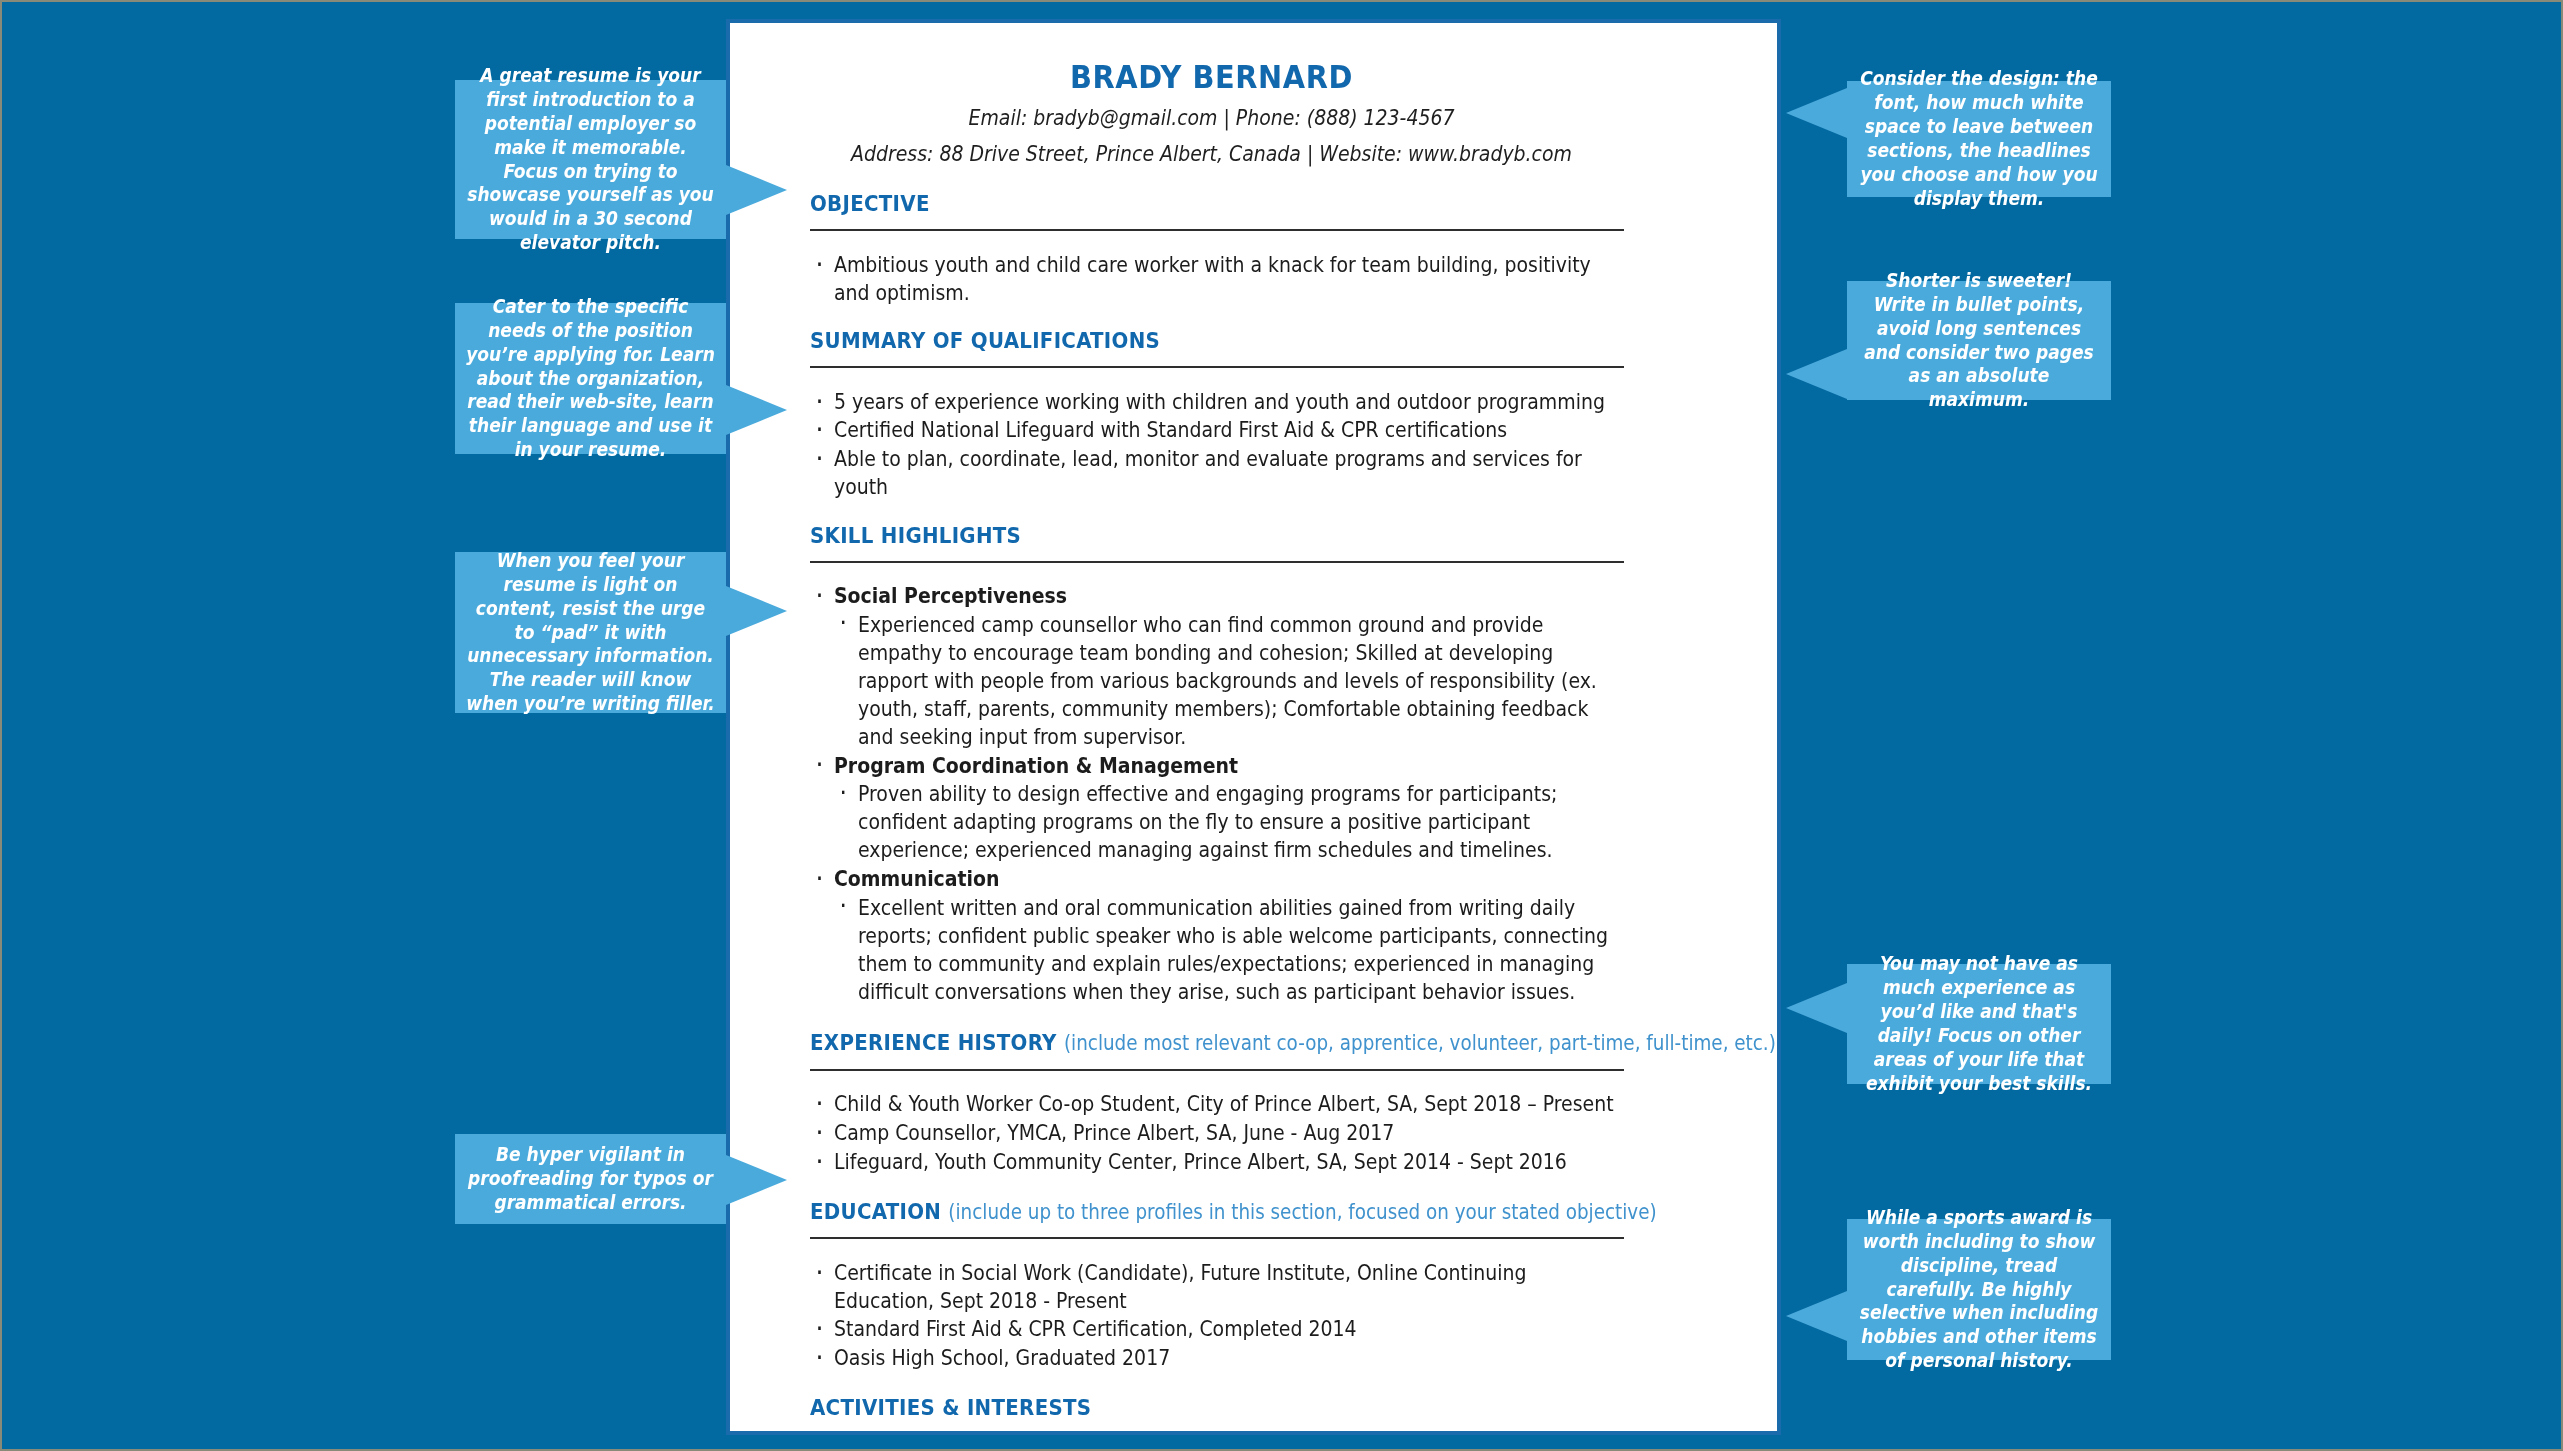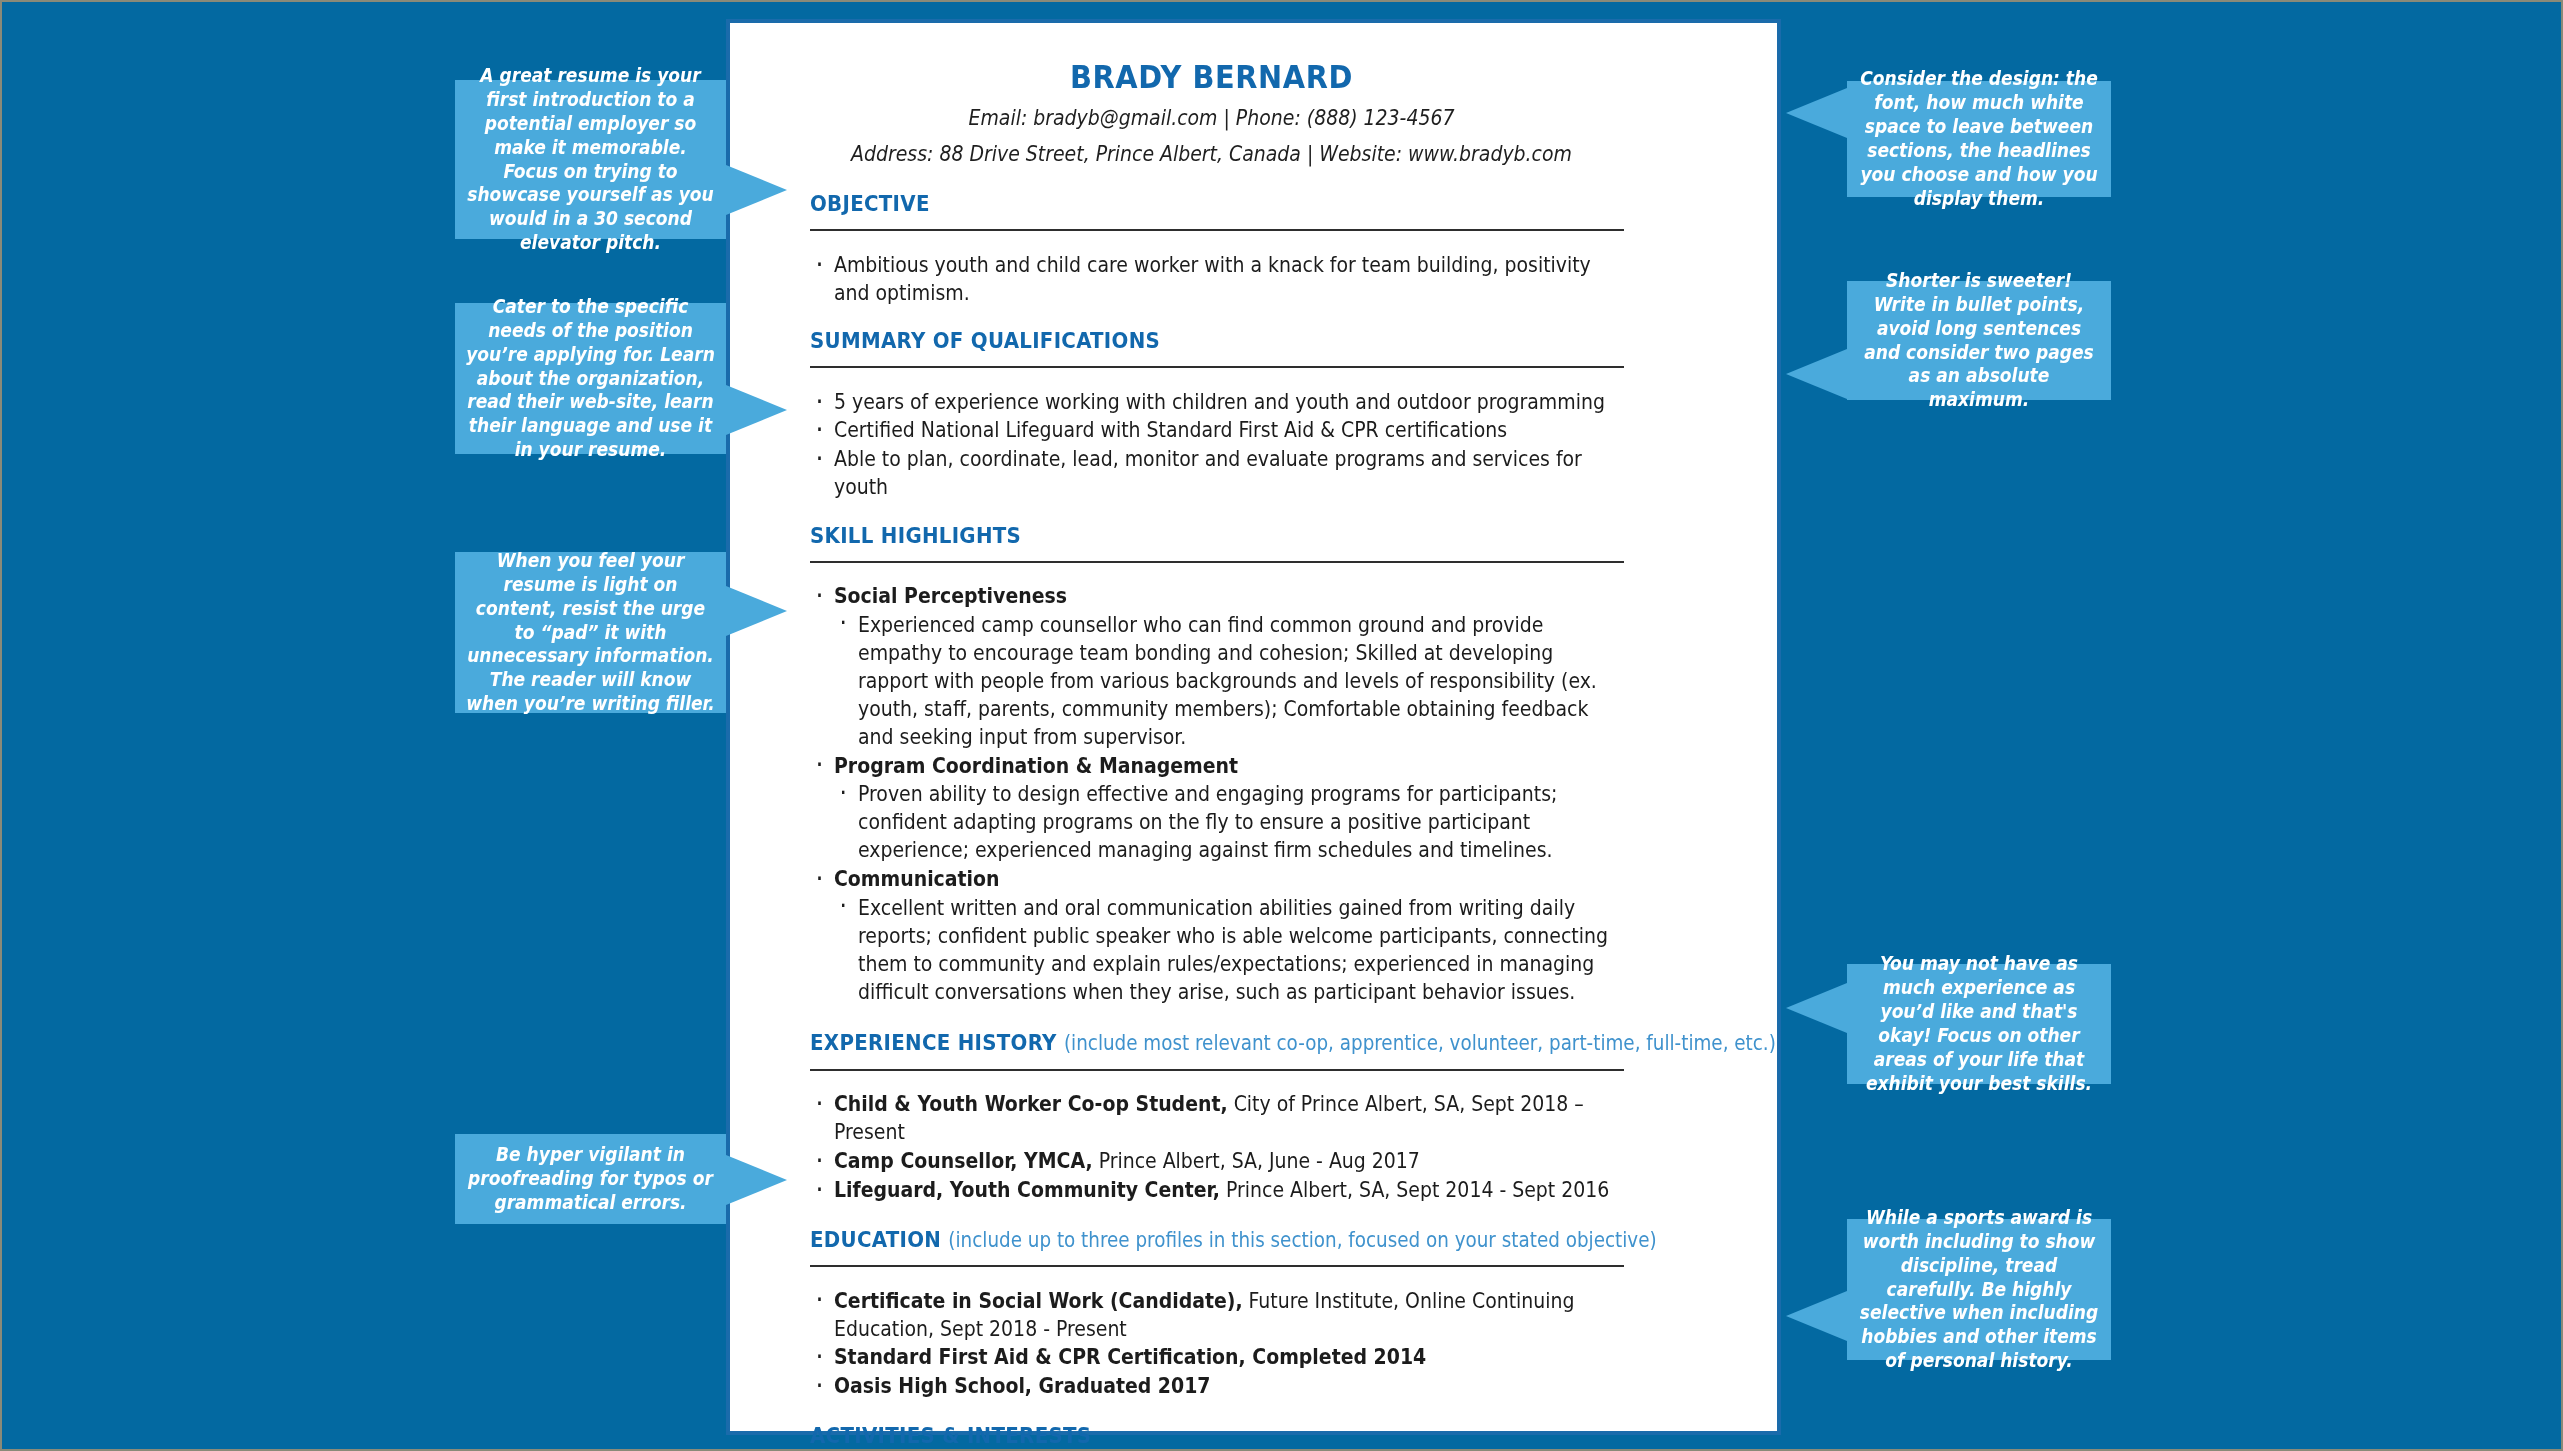--- a/index.html
+++ b/index.html
@@ -117,21 +117,21 @@
   ul.lvl2 > li::before {
     content: "\00b7";
     position: absolute;
     left: 5.6px;
     top: -0.22em;
     font-size: 26px;
     line-height: 1.33;
     color: #1c1c1c;
   }
 
-  .bold { font-weight: bold; }
+  .bold { font-weight: normal; }
   .skill-title { font-weight: bold; }
 
   
   .callout {
     position: absolute;
     background: #4aaadc;
     color: #ffffff;
     font-weight: bold;
     font-style: italic;
     text-align: center;
@@ -192,21 +192,21 @@
     <span>Consider the design: the font, how much white space to leave between sections, the headlines you choose and how you display them.</span>
     <span class="arrow" style="top:7.4px;"></span>
   </div>
 
   <div class="callout right" style="left:1845px; top:279px; width:264px; height:119px;">
     <span>Shorter is sweeter! Write in bullet points, avoid long sentences and consider two pages as an absolute maximum.</span>
     <span class="arrow" style="top:68px;"></span>
   </div>
 
   <div class="callout right" style="left:1845px; top:962px; width:264px; height:120px;">
-    <span>You may not have as much experience as you’d like and that's okay! Focus on other areas of your life that exhibit your best skills.</span>
+    <span>You may not have as much experience as you’d like and that's daily! Focus on other areas of your life that exhibit your best skills.</span>
     <span class="arrow" style="top:18.5px;"></span>
   </div>
 
   <div class="callout right" style="left:1845px; top:1217px; width:264px; height:141px;">
     <span>While a sports award is worth including to show discipline, tread carefully. Be highly selective when including hobbies and other items of personal history.</span>
     <span class="arrow" style="top:72px;"></span>
   </div>
 
   <div id="resume-sheet">
     <div id="resume-inner">

